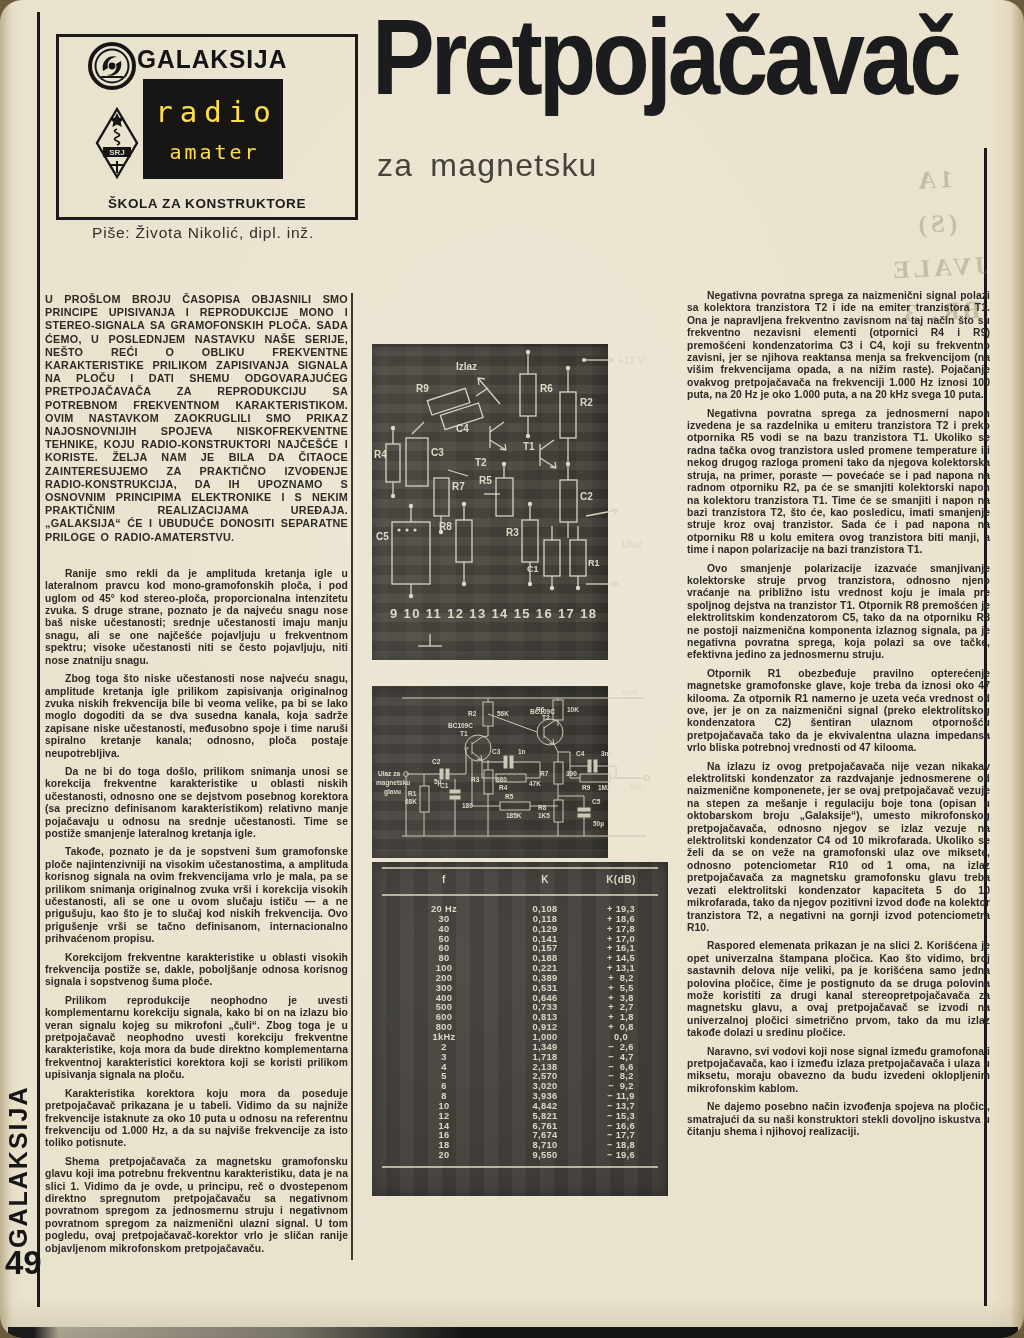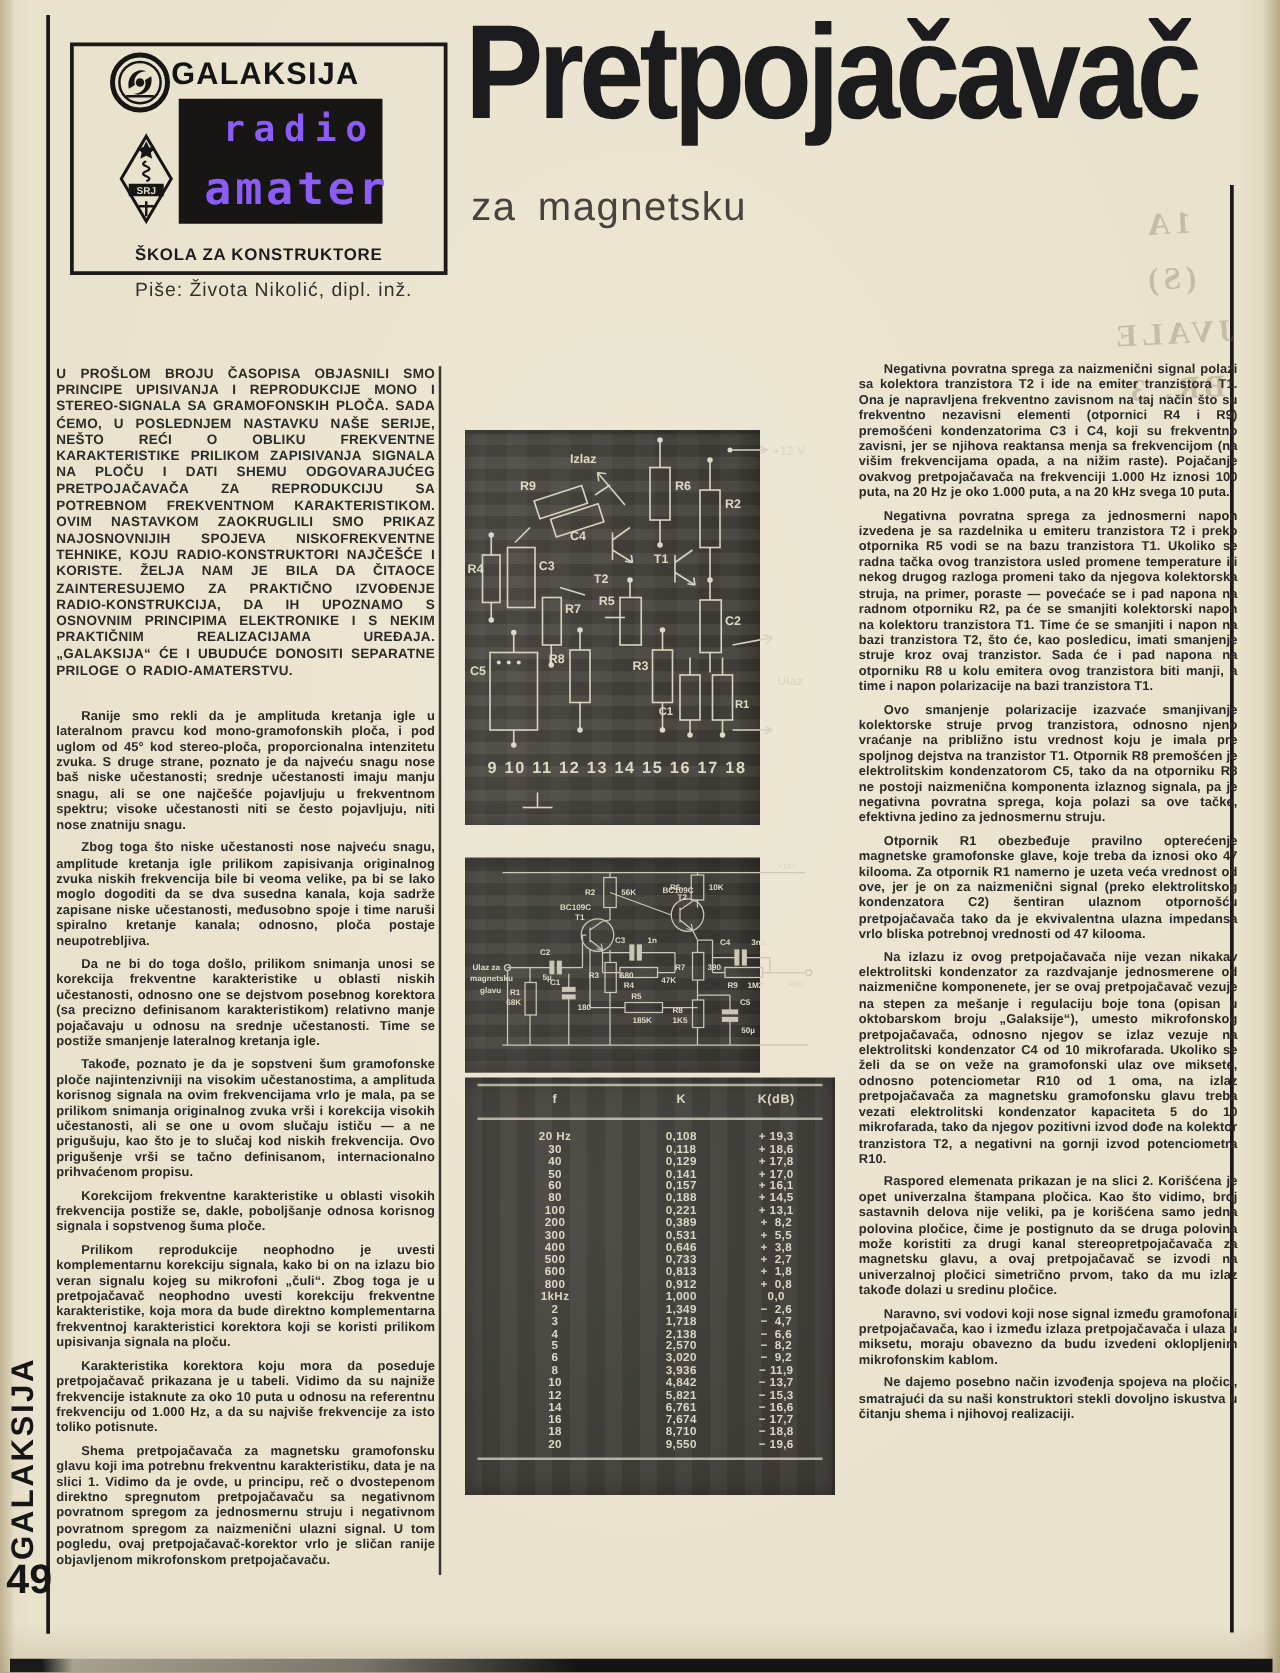--- a/index.html
+++ b/index.html
@@ -4,42 +4,43 @@
 <style>
   html,body{margin:0;padding:0;}
   body{width:1024px;height:1338px;background:#6b5c3e;font-family:"Liberation Sans",sans-serif;}
   .page{position:relative;width:1024px;height:1338px;overflow:hidden;
     background:#e9e2cd;
     background-image:
       linear-gradient(90deg, rgba(140,118,74,.45) 0, rgba(222,210,180,.25) 12px, rgba(0,0,0,0) 26px),
       linear-gradient(270deg, rgba(140,118,74,.55) 0, rgba(214,200,164,.35) 14px, rgba(0,0,0,0) 34px),
       radial-gradient(ellipse at 50% 40%, rgba(255,255,255,.18), rgba(0,0,0,0) 70%),
       linear-gradient(0deg, rgba(120,100,60,.18), rgba(0,0,0,0) 3%);
+    border-radius: 22px;
   }
   
   .rule-v{position:absolute;background:#1b1a18;}
   .rule-left{left:37px;top:12px;width:3px;height:1295px;}
   .rule-right{left:984px;top:148px;width:3px;height:1158px;}
   .col-rule{left:351px;top:293px;width:2px;height:967px;background:#3a372f;}
   .bottom-bar{position:absolute;left:8px;top:1327px;width:1010px;height:11px;
     background:linear-gradient(90deg,#1a1a1a 0 2.5%, rgba(26,26,26,.25) 5%, rgba(26,26,26,.5) 28%, #141414 45%);}
   
   .logo-box{position:absolute;left:56px;top:34px;width:296px;height:180px;border:3px solid #1c1b19;}
   .galaxy{position:absolute;left:28px;top:4px;width:50px;height:50px;}
   .logo-word{position:absolute;left:78px;top:8px;font-size:25px;font-weight:bold;letter-spacing:1px;
     color:#141414;transform:scaleX(.98);transform-origin:left top;}
-  .ra-box{position:absolute;left:84px;top:42px;width:140px;height:100px;background:#171614;color:#8b5cf6;
+  .ra-box{position:absolute;left:84px;top:42px;width:140px;height:100px;background:#171614;color:#fde047;
     display:flex;flex-direction:column;justify-content:center;align-items:center;
-    font-family:"DejaVu Sans Mono",monospace;font-weight:bold;padding-left:23px;}
+    font-family:"DejaVu Sans Mono",monospace;font-weight:normal;}
   .ra-box .l1{font-size:29px;letter-spacing:7px;margin-left:7px;}
-  .ra-box .l2{font-size:36px;letter-spacing:3px;margin-top:11px;margin-left:3px;text-align:center;}
+  .ra-box .l2{font-size:20px;letter-spacing:3px;margin-top:11px;margin-left:3px;text-align:center;}
   .srj{position:absolute;left:36px;top:66px;width:44px;height:82px;}
   .school{position:absolute;left:0;bottom:6px;width:100%;text-align:center;font-size:13.5px;font-weight:bold;
     letter-spacing:.6px;color:#1d1c1a;}
-  .byline{position:absolute;left:108px;top:224px;font-size:15.5px;letter-spacing:.8px;color:#33302b;}
+  .byline{position:absolute;left:92px;top:224px;font-size:15.5px;letter-spacing:.8px;color:#33302b;}
   
   .title{position:absolute;left:372px;top:4px;font-size:94px;font-weight:bold;letter-spacing:-4px;
     color:#1c1b1d;line-height:1;transform:scaleY(1.14);transform-origin:left top;white-space:nowrap;}
   .subtitle{position:absolute;left:377px;top:146px;font-size:32px;line-height:39px;color:#46433c;
     letter-spacing:1.2px;word-spacing:7px;}
   
   .bleed{position:absolute;left:872px;top:158px;width:130px;transform:scaleX(-1) rotate(3deg);
     color:rgba(128,114,90,.34);font-family:"Liberation Serif",serif;font-weight:bold;font-size:25px;
     line-height:44px;letter-spacing:4px;text-align:center;}
   

